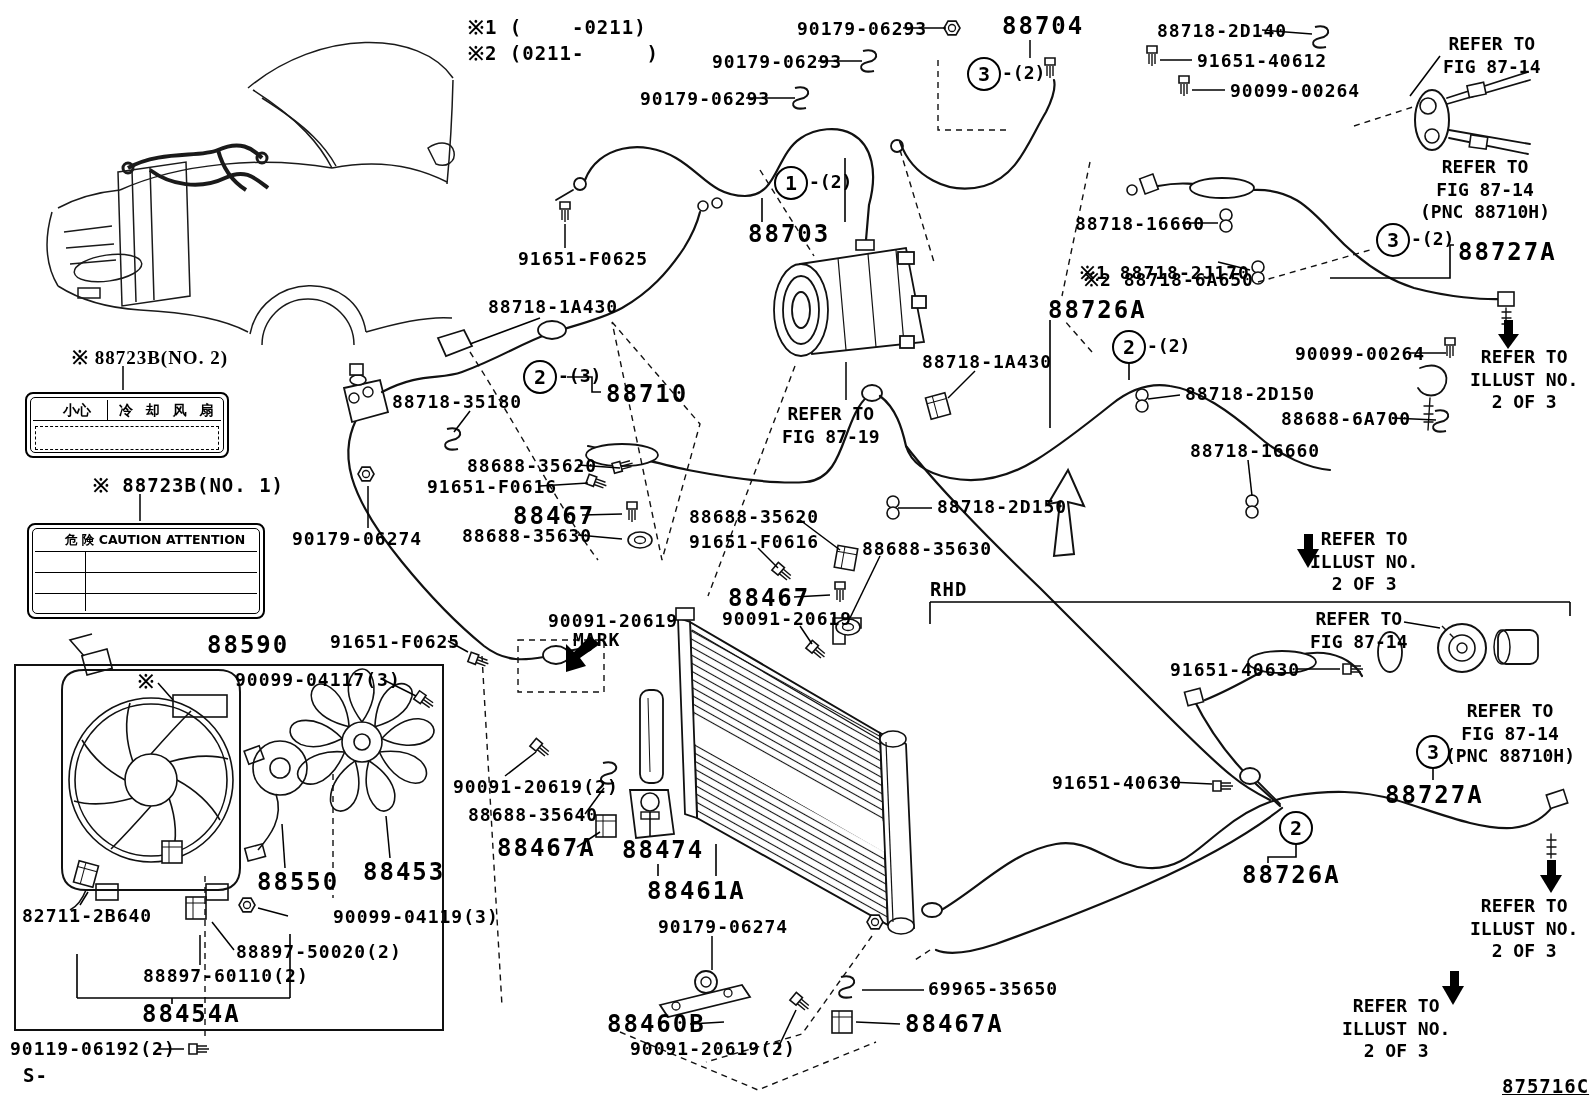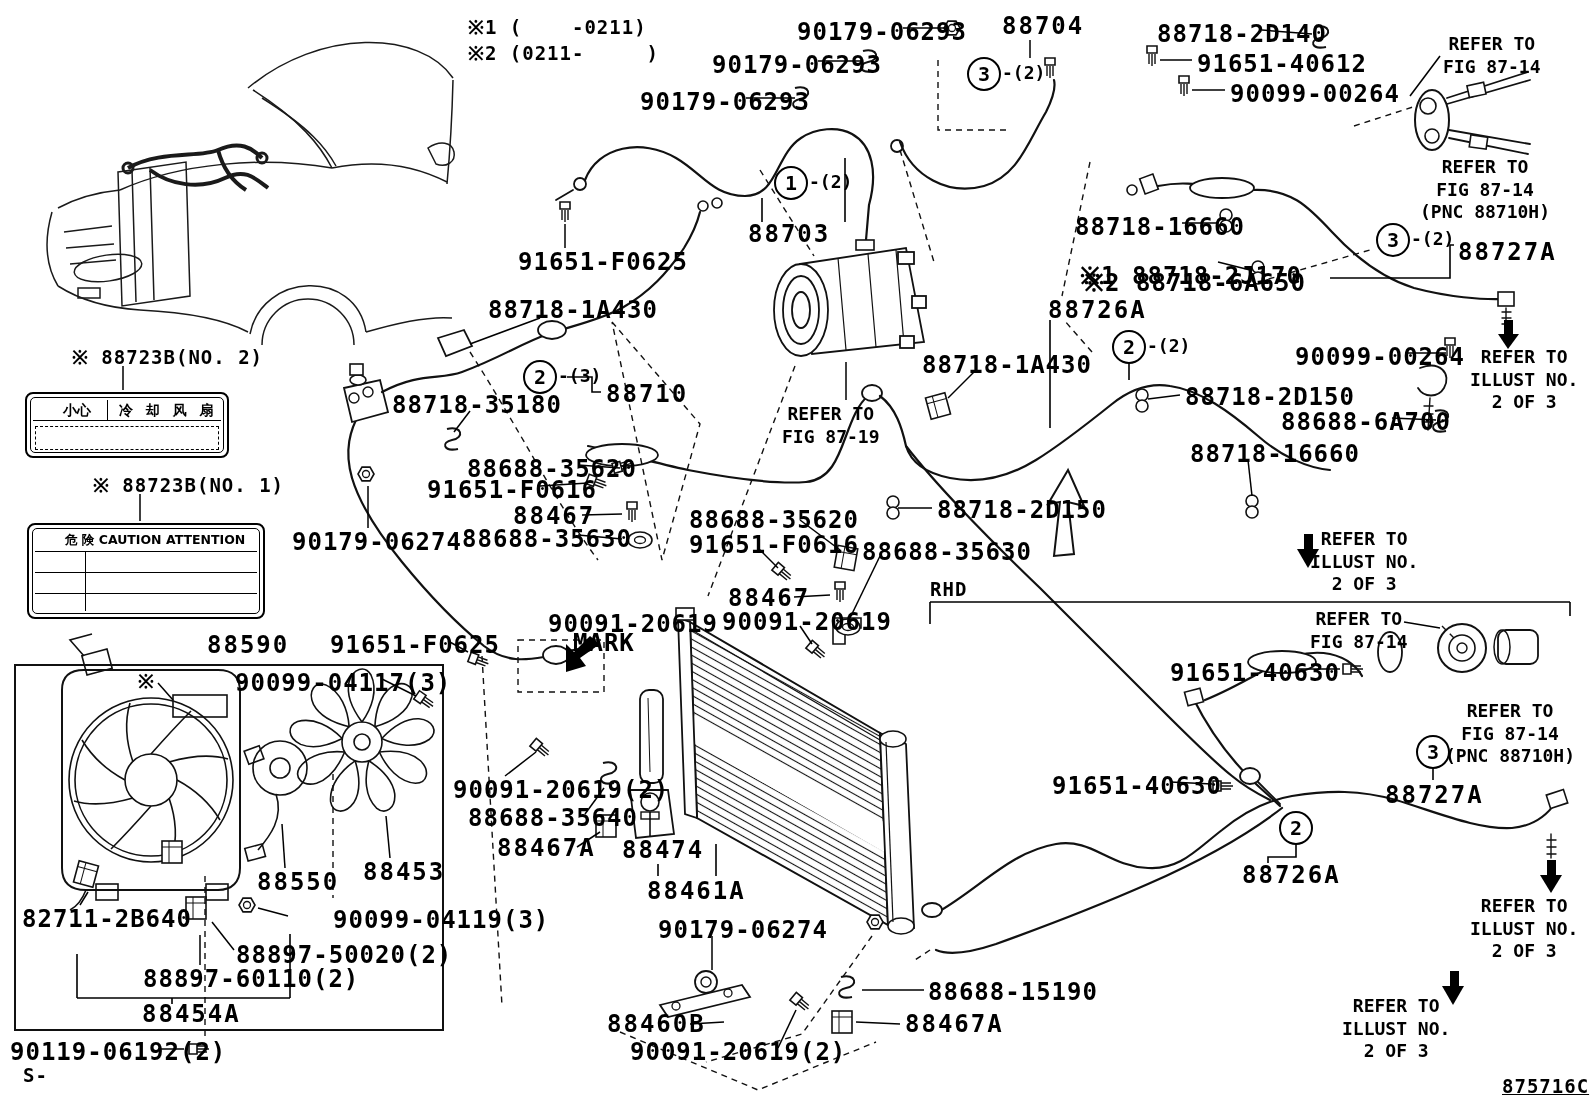--- a/index.html
+++ b/index.html
@@ -1,21 +1,21 @@
 <!DOCTYPE html>
 <html><head>
 <meta charset="utf-8">
 <style>
   html,body{margin:0;padding:0;background:#fff;}
   #stage{position:relative;width:1592px;height:1099px;background:#fff;overflow:hidden;
          font-family:"DejaVu Sans Mono","Liberation Mono",monospace;color:#000;}
   #art,#leads{position:absolute;left:0;top:0;}
   #labels-layer{position:absolute;left:0;top:0;width:100%;height:100%;}
   .lbl{position:absolute;font-weight:bold;white-space:pre;line-height:1;}
-  .s{font-size:24px;letter-spacing:1px;}
+  .s{font-size:18px;letter-spacing:1px;}
   .m{font-size:19px;letter-spacing:1px;}
   .l{font-size:24px;letter-spacing:2px;}
   .refnote{position:absolute;font-weight:bold;font-size:18px;line-height:1.25;text-align:center;white-space:pre;}
   .callout{position:absolute;width:30px;height:30px;border:2.5px solid #000;border-radius:50%;
            display:flex;align-items:center;justify-content:center;font-size:20px;font-weight:bold;
            transform:translate(-50%,-50%);background:#fff;}
   .callout .suf{position:absolute;left:33px;top:3px;font-size:18px;font-weight:bold;white-space:nowrap;}
   .caution{position:absolute;border:2.5px solid #000;border-radius:8px;background:#fff;}
   .caution .inner{position:absolute;inset:3px;border:1.5px solid #000;border-radius:5px;}
   .c-txt{position:absolute;font-weight:bold;font-family:"DejaVu Sans","Liberation Sans",sans-serif;}
@@ -464,26 +464,26 @@
       <div class="lbl s" style="left: 236px; top: 943px;">88897-50020(2)</div>
       <div class="lbl s" style="left: 143px; top: 967px;">88897-60110(2)</div>
       <div class="lbl l" style="left: 142px; top: 1002px;">88454A</div>
       <div class="lbl s" style="left: 10px; top: 1040px;">90119-06192(2)</div>
       <div class="lbl m" style="left: 23px; top: 1066px;">S-</div>
       <div class="lbl l" style="left: 647px; top: 879px;">88461A</div>
       <div class="lbl l" style="left: 622px; top: 838px;">88474</div>
       <div class="lbl s" style="left: 658px; top: 918px;">90179-06274</div>
       <div class="lbl l" style="left: 607px; top: 1012px;">88460B</div>
       <div class="lbl s" style="left: 630px; top: 1040px;">90091-20619(2)</div>
-      <div class="lbl s" style="left: 928px; top: 980px;">88688-15190</div>
+      <div class="lbl s" style="left: 928px; top: 980px;">69965-35650</div>
       <div class="lbl l" style="left: 905px; top: 1012px;">88467A</div>
       <div class="lbl s" style="left: 453px; top: 778px;">90091-20619(2)</div>
       <div class="lbl s" style="left: 468px; top: 806px;">88688-35640</div>
       <div class="lbl l" style="left: 497px; top: 836px;">88467A</div>
-      <div class="lbl m" style="left: 72px; top: 348px;">※ 88723B(NO. 2)</div>
+      <div class="lbl m" style="left: 72px; top: 348px; font-family: Liberation Serif, serif;">※ 88723B(NO. 2)</div>
       <div class="lbl m" style="left: 93px; top: 476px;">※ 88723B(NO. 1)</div>
       <div class="lbl m" style="left: 1502px; top: 1077px; text-decoration: underline;">875716C</div>
       <div class="refnote" style="left: 1443px; top: 33px;">REFER TO
 FIG 87-14</div>
       <div class="refnote" style="left: 1420px; top: 156px;">REFER TO
 FIG 87-14
 (PNC 88710H)</div>
       <div class="refnote" style="left: 1470px; top: 346px;">REFER TO
 ILLUST NO.
 2 OF 3</div>

